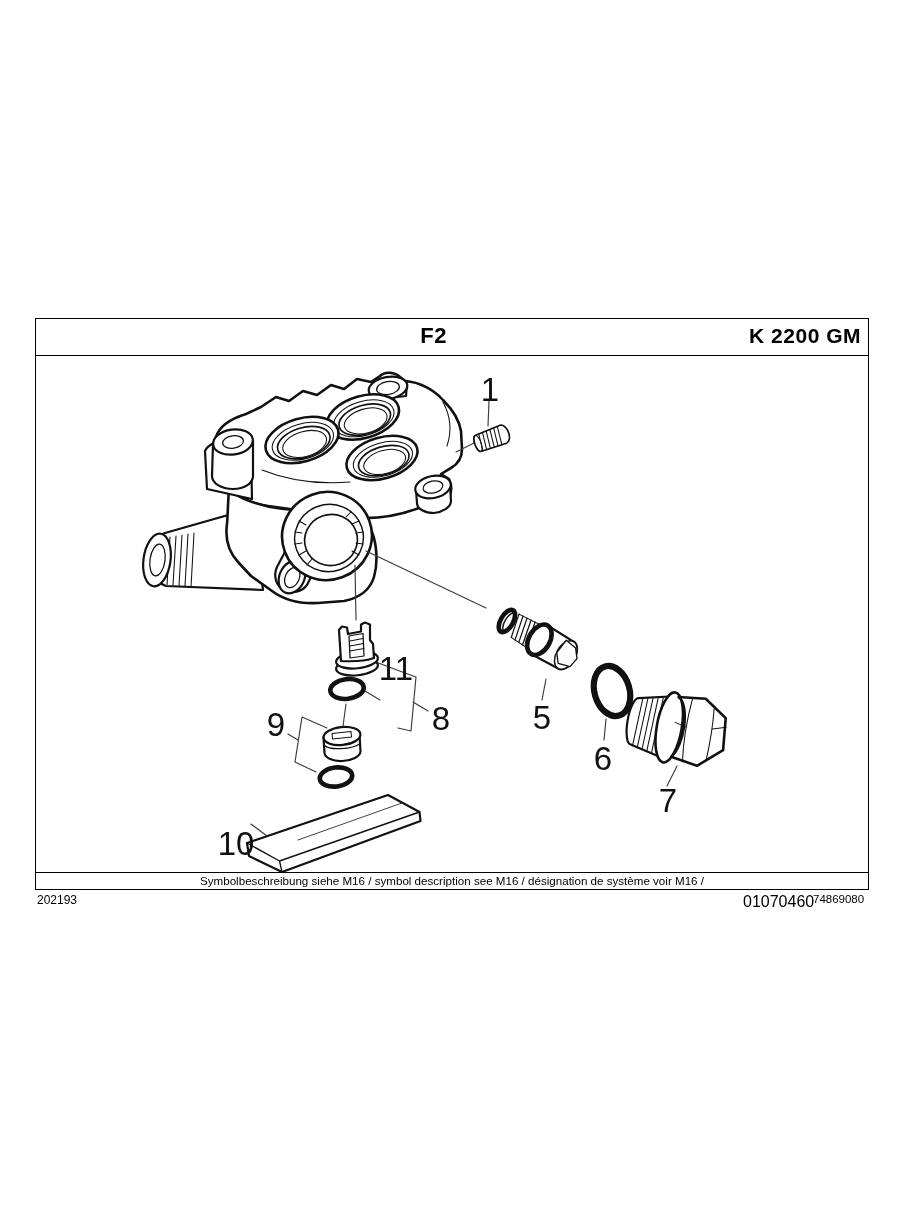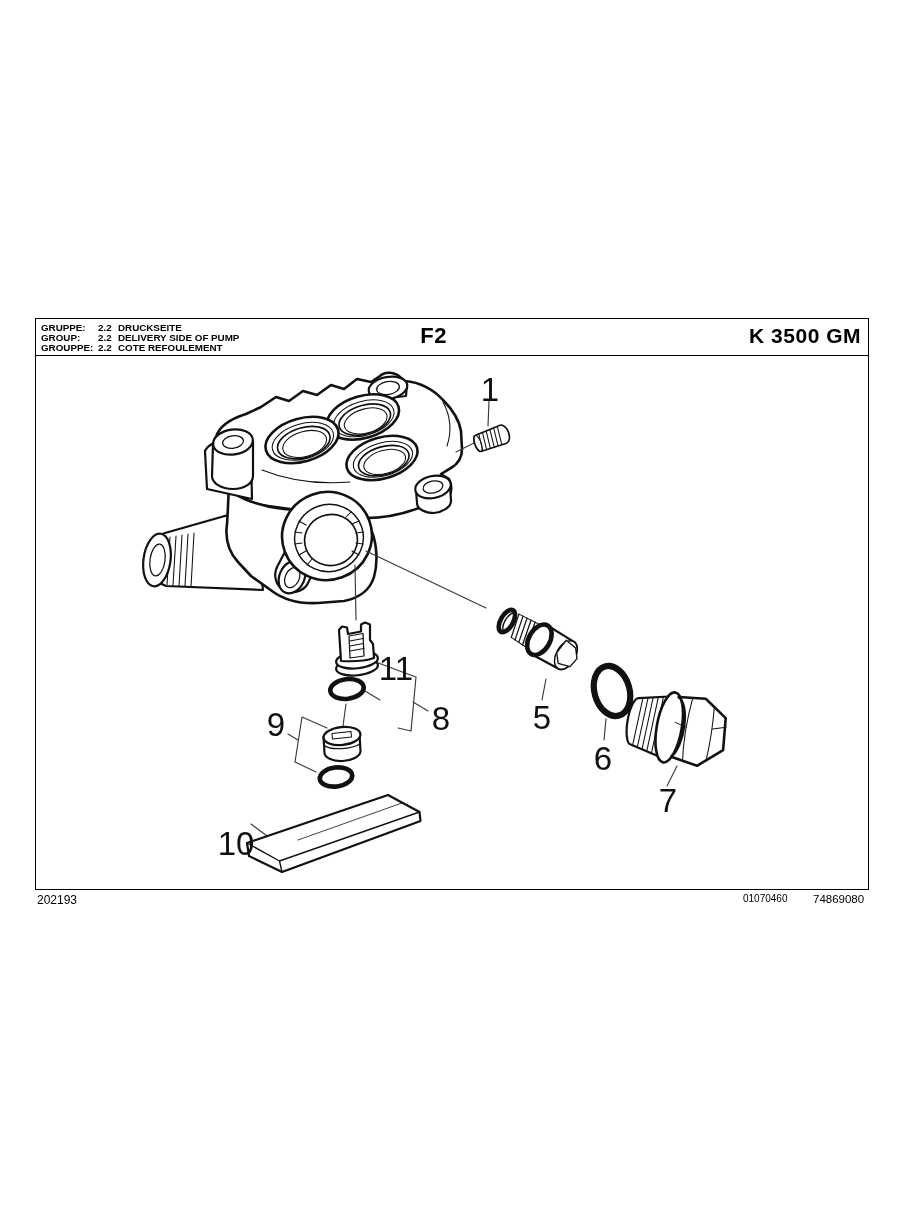--- a/index.html
+++ b/index.html
@@ -36,21 +36,21 @@
     position:absolute;right:7px;top:5px;
     font-size:21px;font-weight:bold;letter-spacing:.5px;
   }
   .diagram-svg{position:absolute;left:0;top:36px;}
   .footnote{
     position:absolute;left:0;right:0;bottom:0;height:17px;
     border-top:1.4px solid #000;box-sizing:border-box;
     text-align:center;font-size:11.6px;line-height:15px;
   }
   .pagecode{position:absolute;left:37px;top:893px;font-size:12px;}
-  .ref1{position:absolute;left:743px;top:893px;font-size:10px;}
+  .ref1{position:absolute;left:743px;top:893px;font-size:16px;}
   .ref2{position:absolute;left:813px;top:893px;font-size:11.5px;}
   .plabel{
     position:absolute;transform:translate(-50%,-50%);
     font-size:33px;line-height:1;color:#111;white-space:nowrap;
   }
   
   svg *{stroke:#111;fill:none;stroke-linecap:round;stroke-linejoin:round;}
   .w{fill:#fff;}
   .s08{stroke-width:.8px;} .s1{stroke-width:1.05px;} .s12{stroke-width:1.25px;}
   .s13{stroke-width:1.35px;} .s14{stroke-width:1.45px;} .s16{stroke-width:1.65px;}
@@ -59,33 +59,22 @@
   .ld{stroke:#3a3a3a;stroke-width:1.15px;}
 </style>
 </head>
 <body>
 
 <div class="page">
 
   <div class="frame">
 
     <div class="hdr">
-      <div class="hdr-rows">
-        <div class="hdr-row">
-          <span class="hr-label">GRUPPE:</span><span class="hr-code">2.2</span><span>DRUCKSEITE</span>
-        </div>
-        <div class="hdr-row">
-          <span class="hr-label">GROUP:</span><span class="hr-code">2.2</span><span>DELIVERY SIDE OF PUMP</span>
-        </div>
-        <div class="hdr-row">
-          <span class="hr-label">GROUPPE:</span><span class="hr-code">2.2</span><span>COTE REFOULEMENT</span>
-        </div>
-      </div>
       <div class="fig-code">F2</div>
-      <div class="model-code">K 3500 GM</div>
+      <div class="model-code">K 2200 GM</div>
     </div>
 
     <svg class="diagram-svg" width="831" height="518" viewBox="36 355 831 518">
 
       <g>
 
         <path class="w s2" d="M 253,508 L 165,533 C 153,537 146,548 147,560 C 148,572 155,582 166,586 L 263,590 Z"></path>
         <path class="s1" d="M 170,537 L 167,585 M 176,536 L 173,585 M 182,535 L 179,586 M 188,534 L 185,586 M 194,533 L 191,587"></path>
 
         <path class="w s25" d="M 216,437 C 219,427 230,419 246,414 L 261,407 L 276,397 L 289,401 L 303,391 L 317,395 L 331,385 L 344,389 L 357,379 L 371,382 L 380,376 C 385,371 395,372 400,377 L 405,381 C 420,382 434,390 443,400 C 452,409 459,419 461,431 L 462,449 C 462,457 458,464 451,468 L 441,474 L 449,479 C 455,492 448,503 436,506 L 419,508 C 400,515 378,519 358,518 L 329,513 L 297,510 L 268,506 C 250,504 238,497 229,489 L 218,471 C 212,461 212,447 216,437 Z"></path>
@@ -196,20 +185,21 @@
         <ellipse class="or" cx="336" cy="777" rx="16.3" ry="9.5" transform="rotate(-7 336 777)"></ellipse>
       </g>
 
       <g>
         <path class="w s2" d="M 247,843 L 388,795 L 419.5,812 L 420.5,821 L 282,872 L 249,856 Z"></path>
         <path class="s13" d="M 247,843 L 279.5,861 L 419.5,812 M 279.5,861 L 282,872"></path>
         <path class="s08" d="M 298,840 L 402,803"></path>
       </g>
     </svg>
 
+    <div class="footnote">Symbolbeschreibung siehe M16 / symbol description see M16 / désignation de système voir M16 /</div>
   </div>
 
   <div class="plabel" style="left:490px;top:389px;">1</div>
   <div class="plabel" style="left:542px;top:717px;">5</div>
   <div class="plabel" style="left:603px;top:758px;">6</div>
   <div class="plabel" style="left:668px;top:800px;">7</div>
   <div class="plabel" style="left:441px;top:718px;">8</div>
   <div class="plabel" style="left:276px;top:724px;">9</div>
   <div class="plabel" style="left:236px;top:843px;">10</div>
   <div class="plabel" style="left:396px;top:668px;">11</div>

